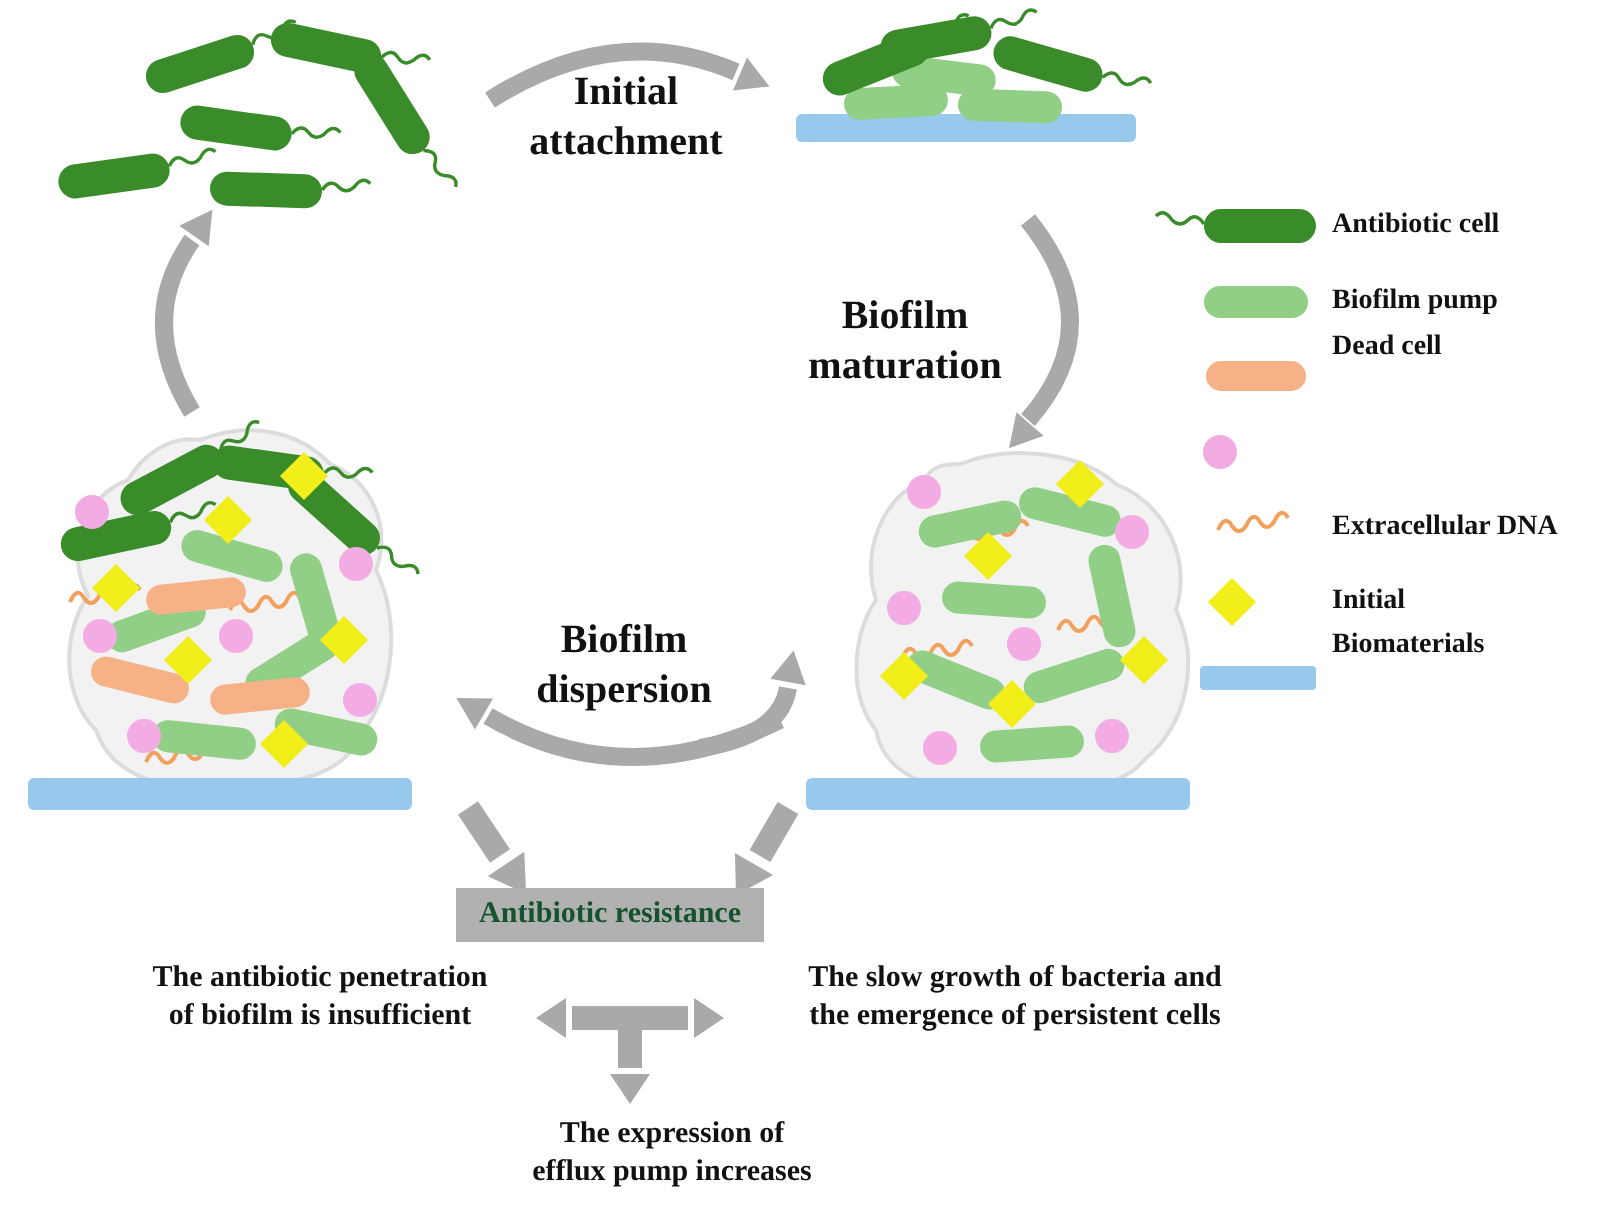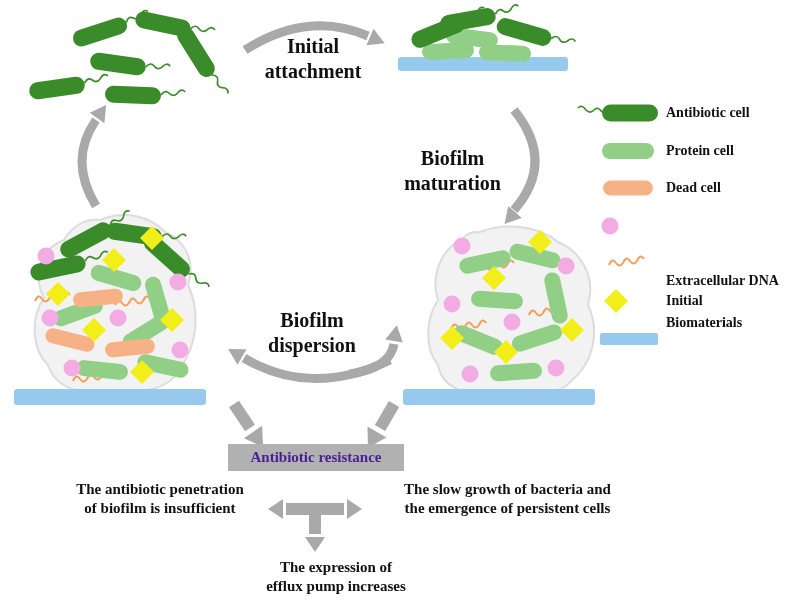--- a/index.html
+++ b/index.html
@@ -18,23 +18,23 @@
     position:absolute;font-weight:bold;text-align:center;white-space:pre-line;
     line-height:1.25;color:var(--ink);
   }
   .lbl-big{font-size:20px;}
   .lbl-note{font-size:15px;}
   .legend-label{
     position:absolute;left:666px;height:20px;line-height:20px;font-size:14px;
     font-weight:bold;white-space:nowrap;color:var(--ink);
   }
   .resistance-box{
-    position:absolute;left:228px;top:444px;width:176px;height:27px;
+    position:absolute;left:228px;top:444px;width:154px;height:27px;
     background:var(--box);display:flex;align-items:center;justify-content:center;
-    font-size:15px;font-weight:bold;color:#4c1d95;
+    font-size:15px;font-weight:bold;color:#14532d;
   }
   .aline{stroke:var(--arrow);stroke-width:9;fill:none;}
   .aline-thick{stroke:var(--arrow);stroke-width:12;fill:none;}
   .ahead{fill:var(--arrow);stroke:none;}
   .blob{fill:var(--blob-fill);stroke:var(--blob-stroke);stroke-width:2;}
   .bio-bar{fill:var(--biomaterial);}
 </style>
 </head>
 <body>
 
@@ -219,19 +219,19 @@
   </div>
 
   <div class="lbl lbl-note" style="left:45px;top:480px;width:230px;">The antibiotic penetration
 of biofilm is insufficient</div>
   <div class="lbl lbl-note" style="left:370px;top:480px;width:275px;">The slow growth of bacteria and
 the emergence of persistent cells</div>
   <div class="lbl lbl-note" style="left:236px;top:558px;width:200px;">The expression of
 efflux pump increases</div>
 
   <div class="legend-label" style="top:103px;">Antibiotic cell</div>
-  <div class="legend-label" style="top:141px;">Protein cell</div>
-  <div class="legend-label" style="top:178px;">Dead cell</div>
-  <div class="legend-label" style="top:271px;">Extracellular DNA</div>
+  <div class="legend-label" style="top:141px;">Biofilm pump</div>
+  <div class="legend-label" style="top:164px;">Dead cell</div>
+  <div class="legend-label" style="top:254px;">Extracellular DNA</div>
   <div class="legend-label" style="top:291px;">Initial</div>
   <div class="legend-label" style="top:313px;">Biomaterials</div>
 
 </div>
 
 </body></html>

